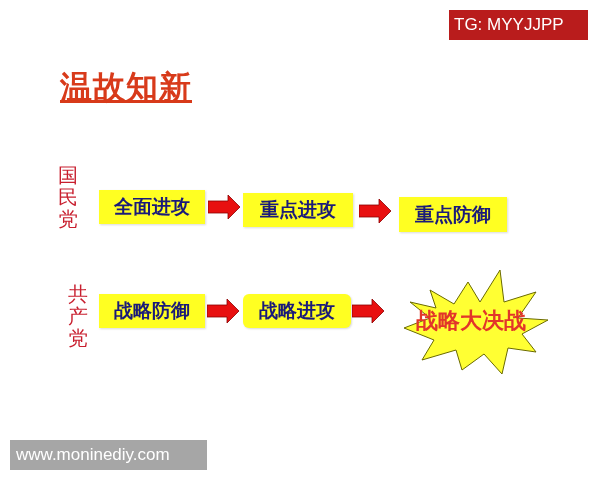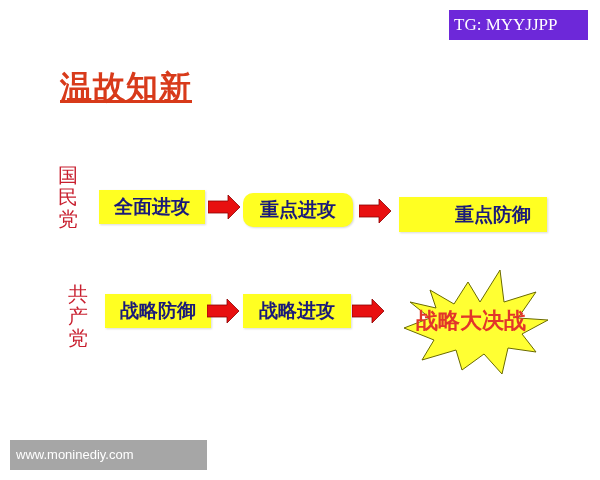--- a/index.html
+++ b/index.html
@@ -4,28 +4,28 @@
   <style>
     html, body { margin: 0; padding: 0; }
     body {
       width: 600px; height: 480px; position: relative; overflow: hidden;
       background: #ffffff;
       font-family: "DejaVu Sans", sans-serif;
     }
     .abs { position: absolute; }
     .watermark-top {
       left: 449px; top: 10px; width: 139px; height: 30px;
-      background: #6d28d9; color: #ffffff;
-      font-family: Liberation Serif, serif; font-size: 17px;
+      background: #b91c1c; color: #ffffff;
+      font-family: Liberation Sans, sans-serif; font-size: 17px;
       line-height: 30px; padding-left: 5px; box-sizing: border-box;
     }
     .watermark-bottom {
       left: 10px; top: 440px; width: 197px; height: 30px;
       background: #a6a6a6; color: #ffffff;
-      font-family: "Liberation Sans", sans-serif; font-size: 13px;
+      font-family: "Liberation Sans", sans-serif; font-size: 17px;
       line-height: 30px; padding-left: 6px; box-sizing: border-box;
     }
     .title {
       left: 60px; top: 66px; font-family: "DejaVu Serif", serif;
       font-size: 32px; font-weight: bold; color: #d83a1a;
       letter-spacing: 1px;
       text-decoration: underline;
     }
     .party-label {
       color: #c81e2e; font-size: 20px; line-height: 22px;
@@ -55,37 +55,37 @@
 <div class="abs party-label" style="left:57px; top:164px;">
   <div>国</div>
   <div>民</div>
   <div>党</div>
 </div>
 
 <div class="abs box" style="left:99px; top:190px; width:106px; height:34px;">全面进攻</div>
 <svg class="abs arrow" style="left:208px; top:195px;" viewBox="0 0 32 24">
   <polygon points="0,6 20,6 20,0 32,12 20,24 20,18 0,18" fill="#e81010" stroke="#8a0000" stroke-width="0.8"></polygon>
 </svg>
-<div class="abs box" style="left:243px; top:193px; width:110px; height:34px;border-radius:10px;">重点进攻</div>
+<div class="abs box" style="left:243px; top:193px; width:110px; height:34px;">重点进攻</div>
 <svg class="abs arrow" style="left:359px; top:199px;" viewBox="0 0 32 24">
   <polygon points="0,6 20,6 20,0 32,12 20,24 20,18 0,18" fill="#e81010" stroke="#8a0000" stroke-width="0.8"></polygon>
 </svg>
-<div class="abs box" style="left:399px; top:197px; width:108px; height:35px;padding-left:40px;">重点防御</div>
+<div class="abs box" style="left:399px; top:197px; width:108px; height:35px;">重点防御</div>
 
 <div class="abs party-label" style="left:67px; top:283px;">
   <div>共</div>
   <div>产</div>
   <div>党</div>
 </div>
 
-<div class="abs box" style="left:105px; top:294px; width:106px; height:34px;">战略防御</div>
+<div class="abs box" style="left:99px; top:294px; width:106px; height:34px;">战略防御</div>
 <svg class="abs arrow" style="left:207px; top:299px;" viewBox="0 0 32 24">
   <polygon points="0,6 20,6 20,0 32,12 20,24 20,18 0,18" fill="#e81010" stroke="#8a0000" stroke-width="0.8"></polygon>
 </svg>
-<div class="abs box" style="left:243px; top:294px; width:108px; height:34px;">战略进攻</div>
+<div class="abs box" style="left:243px; top:294px; width:108px; height:34px;border-radius:6px;">战略进攻</div>
 <svg class="abs arrow" style="left:352px; top:299px;" viewBox="0 0 32 24">
   <polygon points="0,6 20,6 20,0 32,12 20,24 20,18 0,18" fill="#e81010" stroke="#8a0000" stroke-width="0.8"></polygon>
 </svg>
 
 <svg class="abs burst" style="left:396px; top:262px;" viewBox="0 0 160 120">
   <polygon fill="#ffff33" stroke="#6a6a00" stroke-width="1" points="34,28 58,42 72,20 84,40 104,8 108,40 140,30 122,56 152,58 126,72 140,90 112,86 106,112 88,92 66,108 60,88 26,98 38,78 8,66 34,56 14,40 40,46"></polygon>
 </svg>
 <div class="abs burst-text" style="left:416px; top:306px;font-family:Liberation Mono, monospace;">战略大决战</div>
 
 </body></html>

